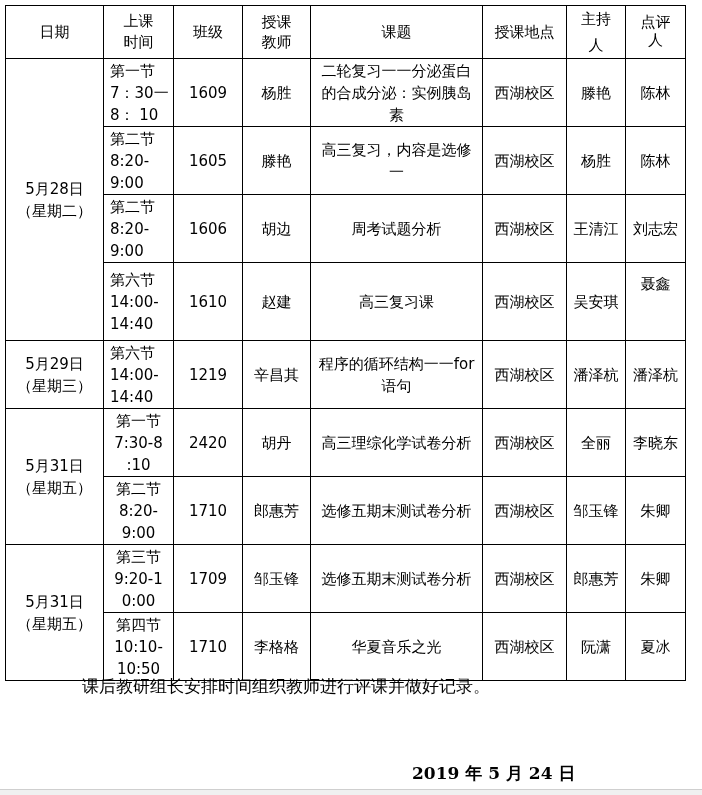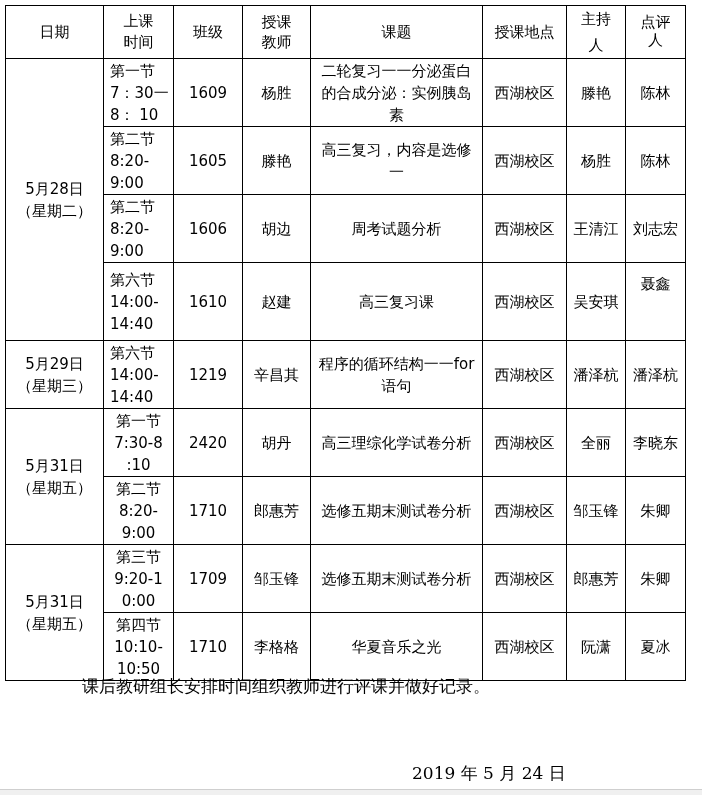--- a/index.html
+++ b/index.html
@@ -12,21 +12,21 @@
   th { height: 45px; text-align: center; }
   td { height: 67px; }
   td.c { text-align: center; }
   td.l { text-align: center; }
   td.time { text-align: left; padding-left: 6px; line-height: 22px; }
   td.time.ctr { text-align: center; }
   .nowrap { white-space: nowrap; }
   .note { position: absolute; left: 37px; top: 675px; font-size: 17px;
           font-family: "DejaVu Serif", "Liberation Serif", serif; margin-left: 45px; }
   .sign { position: absolute; left: 412px; top: 762px; font-size: 17px;
-          font-family: "DejaVu Serif", "Liberation Serif", serif; }
+          font-family: "DejaVu Serif", "Liberation Serif", serif; font-weight: bold; }
   .bottom-bar { position: absolute; left: 0; top: 789px; width: 702px; height: 6px;
                 background: #f0f0f0; border-top: 1px solid #cfcfcf; }
 </style>
 </head>
 <body>
 
 <table class="sched">
   <colgroup>
     <col style="width:98px">
       <col style="width:70px">

